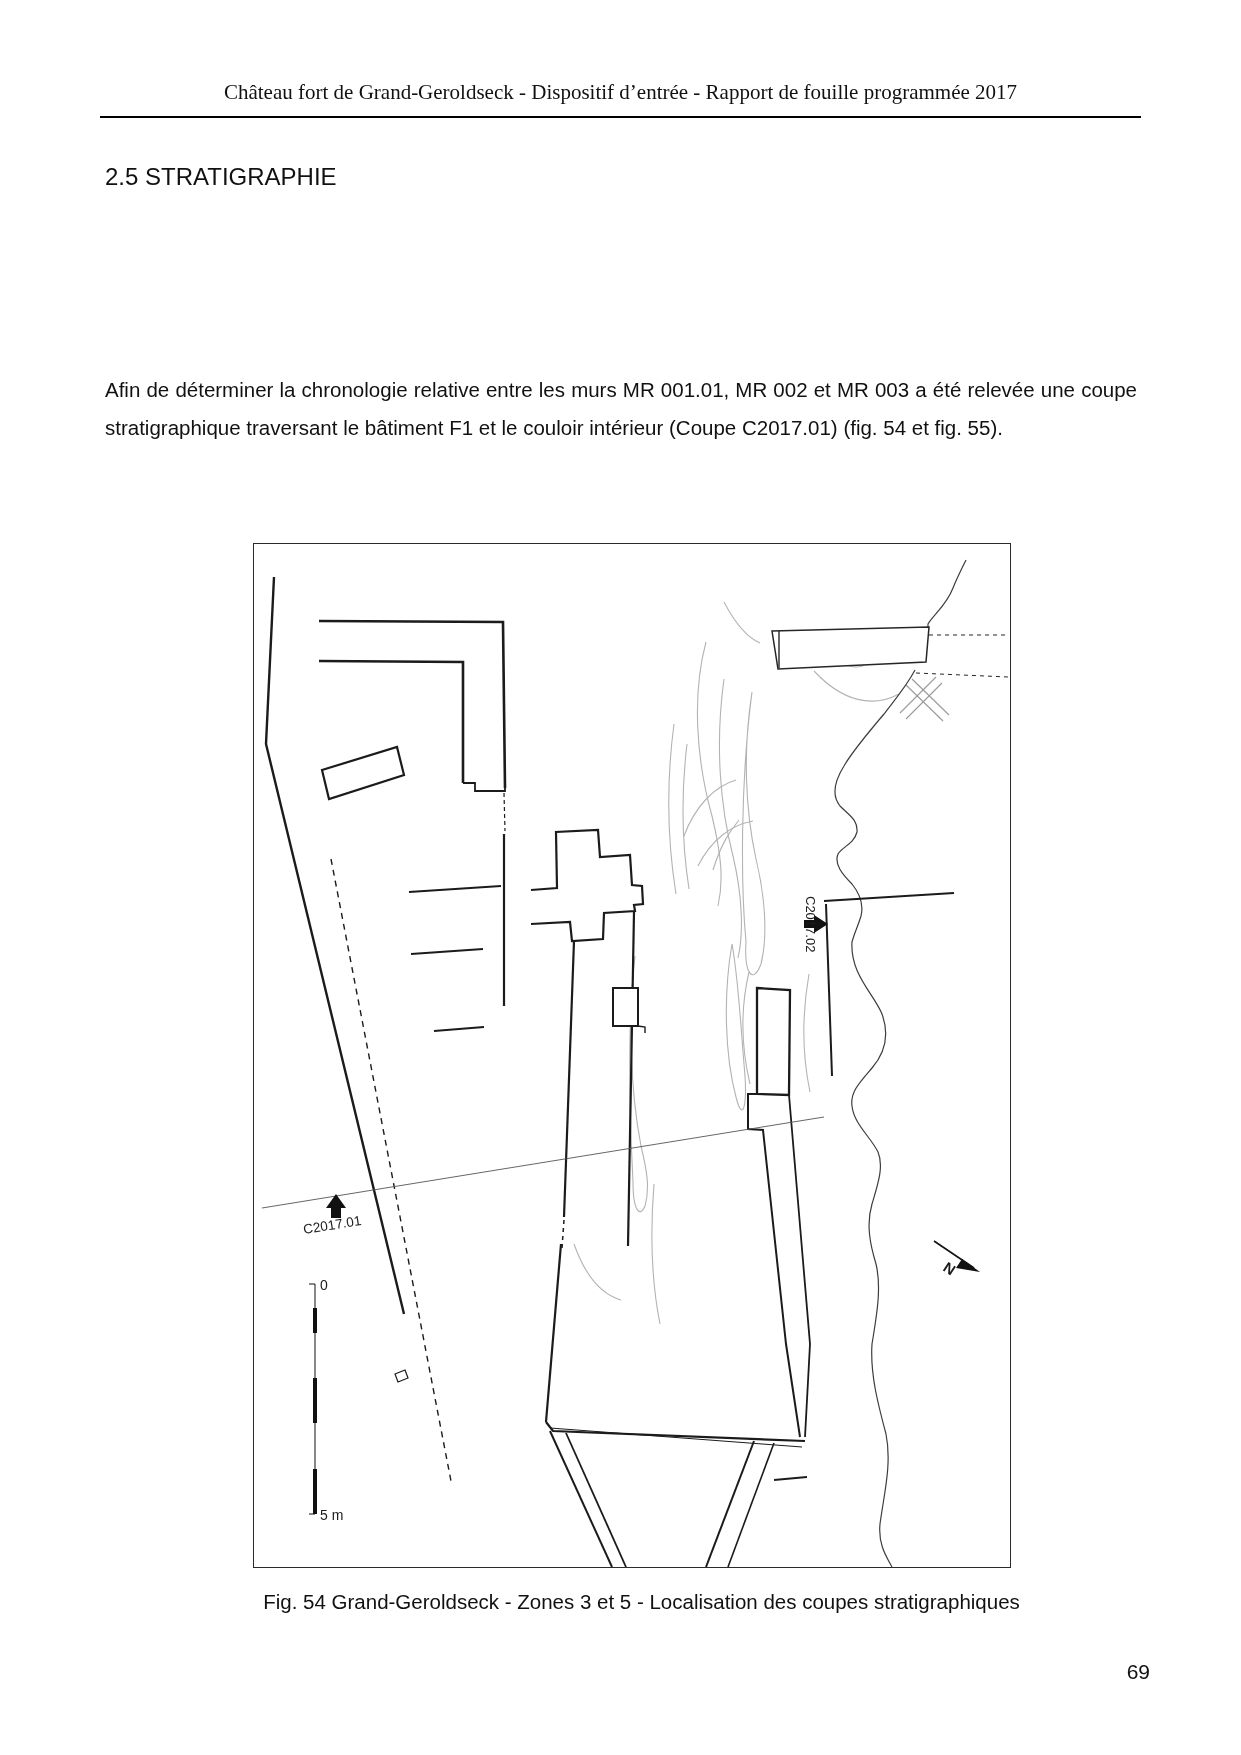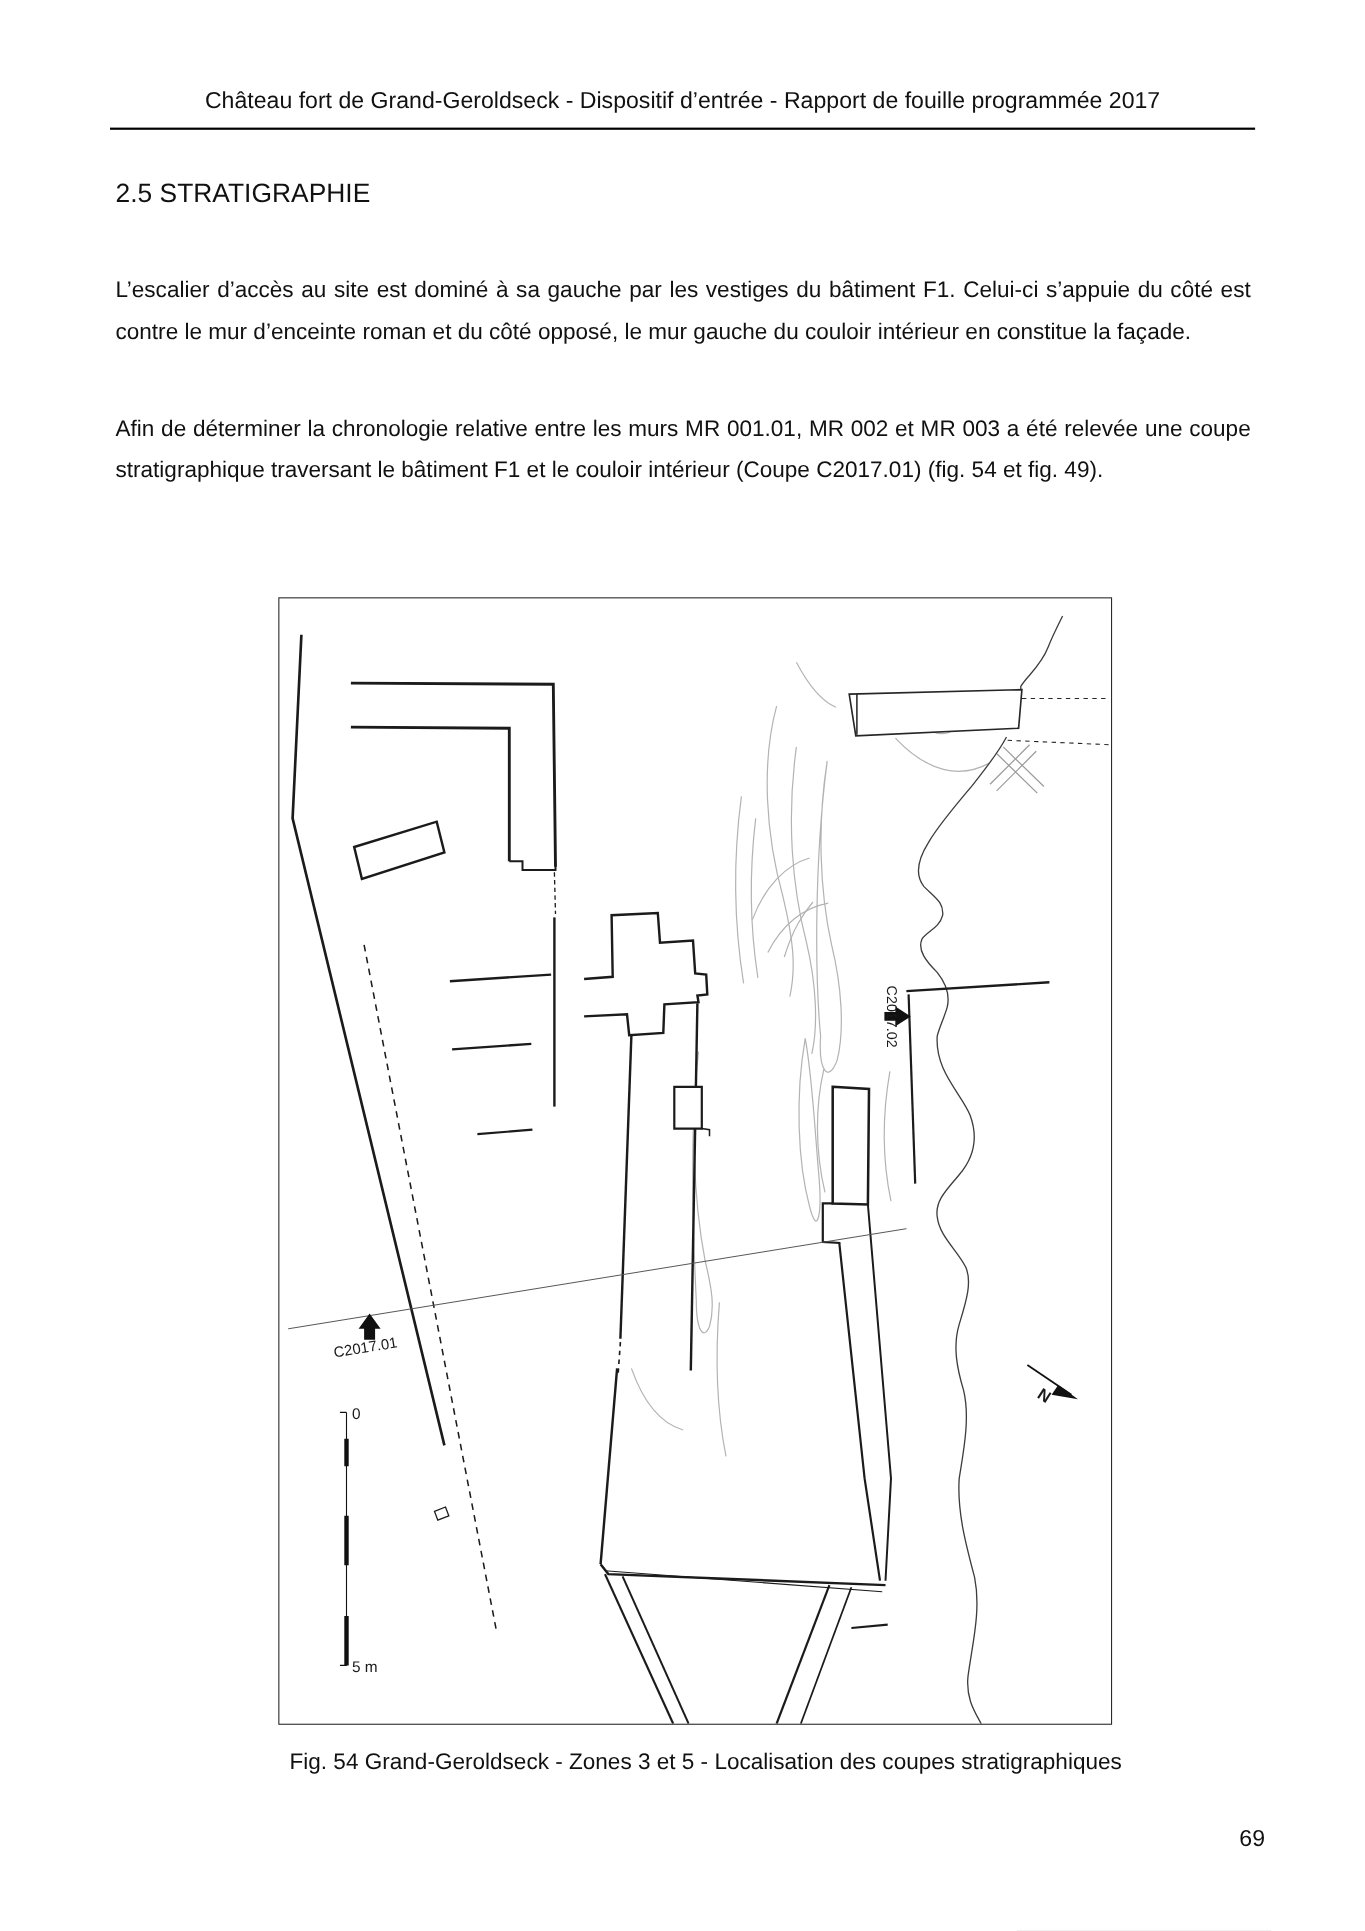--- a/index.html
+++ b/index.html
@@ -7,21 +7,21 @@
     position:relative;
     width:1241px;height:1755px;
     margin:0 auto;
     background:#ffffff;
     font-family:"Liberation Sans",sans-serif;
     color:#1a1a1a;
     overflow:hidden;
   }
   .hdr{
     position:absolute;top:80px;left:100px;width:1041px;
-    text-align:center;font-size:21px;letter-spacing:0px;color:#111;
+    text-align:center;font-size:21px;letter-spacing:0px;color:#111;font-family:Liberation Serif, serif;
   }
   .hdr-rule{
     position:absolute;top:116px;left:100px;width:1041px;height:2px;background:#000;
   }
   .sec-heading{
     position:absolute;top:163px;left:105px;
     font-size:24px;font-weight:normal;color:#111;
   }
   .para{
     position:absolute;left:105px;width:1032px;
@@ -46,22 +46,21 @@
 </head>
 <body>
 
 <div class="page">
 
   <div class="hdr">Château fort de Grand-Geroldseck - Dispositif d’entrée - Rapport de fouille programmée 2017</div>
   <div class="hdr-rule"></div>
 
   <div class="sec-heading">2.5 STRATIGRAPHIE</div>
 
-  <p class="para p1">L’escalier d’accès au site est dominé à sa gauche par les vestiges du bâtiment F1. Celui-ci s’appuie du côté est contre le mur d’enceinte roman et du côté opposé, le mur gauche du couloir intérieur en constitue la façade.</p>
-  <p class="para p2">Afin de déterminer la chronologie relative entre les murs MR 001.01, MR 002 et MR 003 a été relevée une coupe stratigraphique traversant le bâtiment F1 et le couloir intérieur (Coupe C2017.01) (fig. 54 et fig. 49).</p>
+  <p class="para p2">Afin de déterminer la chronologie relative entre les murs MR 001.01, MR 002 et MR 003 a été relevée une coupe stratigraphique traversant le bâtiment F1 et le couloir intérieur (Coupe C2017.01) (fig. 54 et fig. 55).</p>
 
   <div class="fig-frame">
     <svg width="756" height="1023" viewBox="0 0 756 1023">
 
       <g stroke="#b3b3b3" stroke-width="1.1" fill="none">
         <path d="M 452,98 C 438,150 442,215 458,272 C 467,310 470,335 464,362"></path>
         <path d="M 470,135 C 461,200 466,262 479,312 C 488,350 490,388 484,414"></path>
         <path d="M 498,148 C 489,205 491,265 502,315 C 511,352 514,392 507,420 C 499,441 490,430 492,398 C 487,345 486,240 498,148 Z"></path>
         <path d="M 420,180 C 412,240 414,300 422,350"></path>
         <path d="M 433,200 C 427,250 428,300 435,345"></path>

